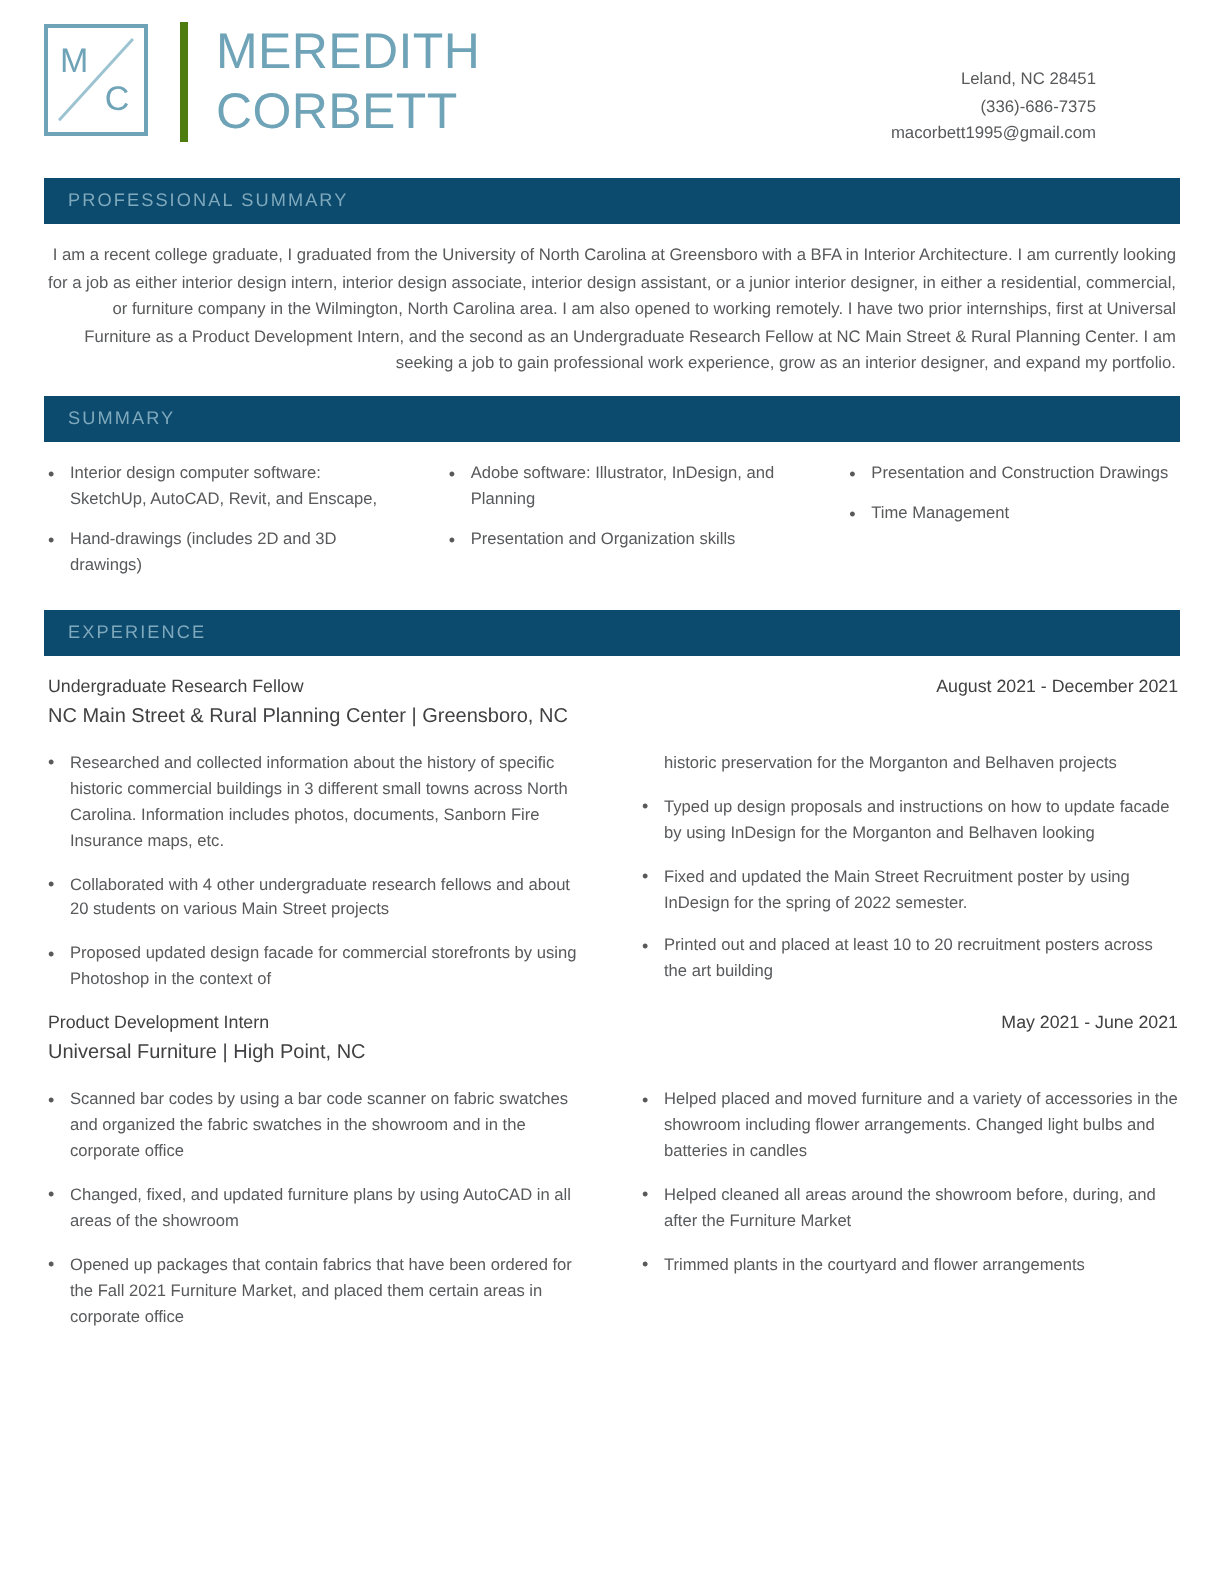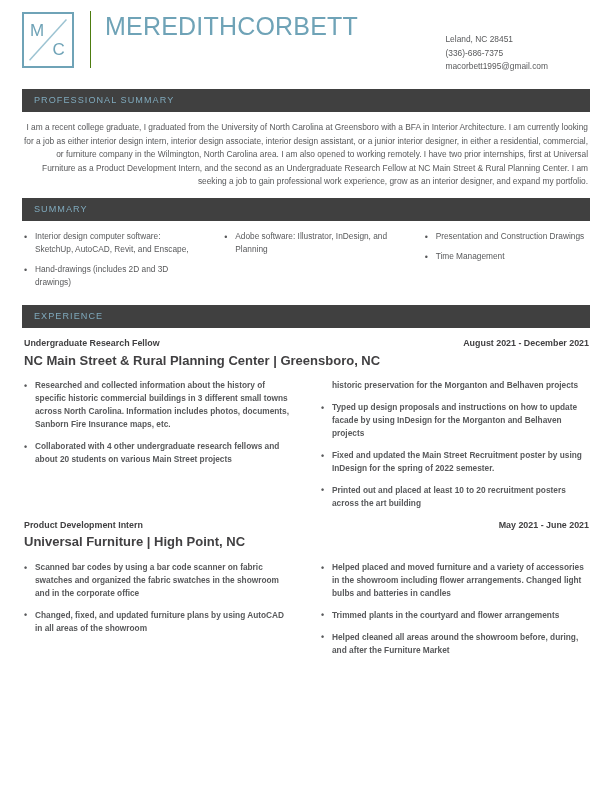--- a/index.html
+++ b/index.html
@@ -60,49 +60,49 @@
   .monogram .m-letter { top: 8px; left: 6px; }
   .monogram .c-letter { bottom: 8px; right: 7px; }
   .monogram .slash {
     position: absolute;
     left: 0; top: 0; right: 0; bottom: 0;
   }
 
   .name-block {
     margin-left: 16px;
     padding-left: 14px;
-    border-left: 1px solid #4d7c0f;
+    border-left: 4px solid #4d7c0f;
     min-height: 57px;
     display: flex;
-    flex-direction: row;
+    flex-direction: column;
     justify-content: flex-start;
     padding-top: 1px;
   }
   .name-line {
     font-size: 25px;
     font-weight: 400;
     color: #6fa3b7;
     line-height: 1.18;
     letter-spacing: 0.2px;
     white-space: nowrap;
   }
 
   .contact {
-    text-align: left;
+    text-align: right;
     padding-top: 22px;
     padding-right: 42px;
     font-size: 8.4px;
     line-height: 1.62;
     color: #58595b;
   }
   .contact div { white-space: nowrap; }
 
   
   .section-bar {
-    background: #404040;
+    background: #0c4a6e;
     color: #7fa9bc;
     font-size: 9.1px;
     letter-spacing: 1.05px;
     padding: 5px 0 5px 12px;
     margin-top: 9px;
     margin-bottom: 9px;
     font-weight: 400;
   }
 
   
@@ -142,38 +142,37 @@
     color: #58595b;
   }
   ul.bullets li.cont {
     padding-left: 11px;
   }
   ul.bullets li.cont::before { content: ""; }
 
   
   .job {
     padding-left: 2px;
-    font-weight: bold;
   }
   .job + .job { }
 
   .job-head {
     display: flex;
     justify-content: space-between;
     align-items: flex-start;
     margin-bottom: 9px;
   }
   .job-titles { }
   .job-title {
     font-size: 8.9px;
     color: #414042;
     line-height: 1.52;
   }
   .job-org {
-    font-size: 13px;
+    font-size: 10px;
     color: #414042;
     line-height: 1.52;
     text-align: center;
   }
   .job-dates {
     font-size: 8.9px;
     color: #414042;
     white-space: nowrap;
     padding-top: 0px;
     padding-right: 1px;
@@ -224,20 +223,21 @@
   <div class="skills-grid">
     <div class="skill-col">
       <ul class="bullets">
         <li>Interior design computer software: SketchUp, AutoCAD, Revit, and Enscape,</li>
         <li>Hand-drawings (includes 2D and 3D drawings)</li>
       </ul>
     </div>
     <div class="skill-col">
       <ul class="bullets">
         <li>Adobe software: Illustrator, InDesign, and Planning</li>
+        <li>Presentation and Organization skills</li>
       </ul>
     </div>
     <div class="skill-col">
       <ul class="bullets">
         <li>Presentation and Construction Drawings</li>
         <li>Time Management</li>
       </ul>
     </div>
   </div>
 
@@ -248,44 +248,46 @@
       <div class="job-titles">
         <div class="job-title">Undergraduate Research Fellow</div>
         <div class="job-org">NC Main Street &amp; Rural Planning Center | Greensboro, NC</div>
       </div>
       <div class="job-dates">August 2021 - December 2021</div>
     </div>
     <div class="job-cols">
       <ul class="bullets">
         <li>Researched and collected information about the history of specific historic commercial buildings in 3 different small towns across North Carolina. Information includes photos, documents, Sanborn Fire Insurance maps, etc.</li>
         <li>Collaborated with 4 other undergraduate research fellows and about 20 students on various Main Street projects</li>
+        <li>Proposed updated design facade for commercial storefronts by using Photoshop in the context of</li>
       </ul>
       <ul class="bullets">
         <li class="cont">historic preservation for the Morganton and Belhaven projects</li>
-        <li>Typed up design proposals and instructions on how to update facade by using InDesign for the Morganton and Belhaven projects</li>
+        <li>Typed up design proposals and instructions on how to update facade by using InDesign for the Morganton and Belhaven looking</li>
         <li>Fixed and updated the Main Street Recruitment poster by using InDesign for the spring of 2022 semester.</li>
         <li>Printed out and placed at least 10 to 20 recruitment posters across the art building</li>
       </ul>
     </div>
   </div>
 
   <div class="job">
     <div class="job-head">
       <div class="job-titles">
         <div class="job-title">Product Development Intern</div>
         <div class="job-org">Universal Furniture | High Point, NC</div>
       </div>
       <div class="job-dates">May 2021 - June 2021</div>
     </div>
     <div class="job-cols">
       <ul class="bullets">
         <li>Scanned bar codes by using a bar code scanner on fabric swatches and organized the fabric swatches in the showroom and in the corporate office</li>
         <li>Changed, fixed, and updated furniture plans by using AutoCAD in all areas of the showroom</li>
+        <li>Opened up packages that contain fabrics that have been ordered for the Fall 2021 Furniture Market, and placed them certain areas in corporate office</li>
       </ul>
       <ul class="bullets">
         <li>Helped placed and moved furniture and a variety of accessories in the showroom including flower arrangements. Changed light bulbs and batteries in candles</li>
+        <li>Helped cleaned all areas around the showroom before, during, and after the Furniture Market</li>
         <li>Trimmed plants in the courtyard and flower arrangements</li>
-        <li>Helped cleaned all areas around the showroom before, during, and after the Furniture Market</li>
       </ul>
     </div>
   </div>
 
 </div>
 
 </body></html>

